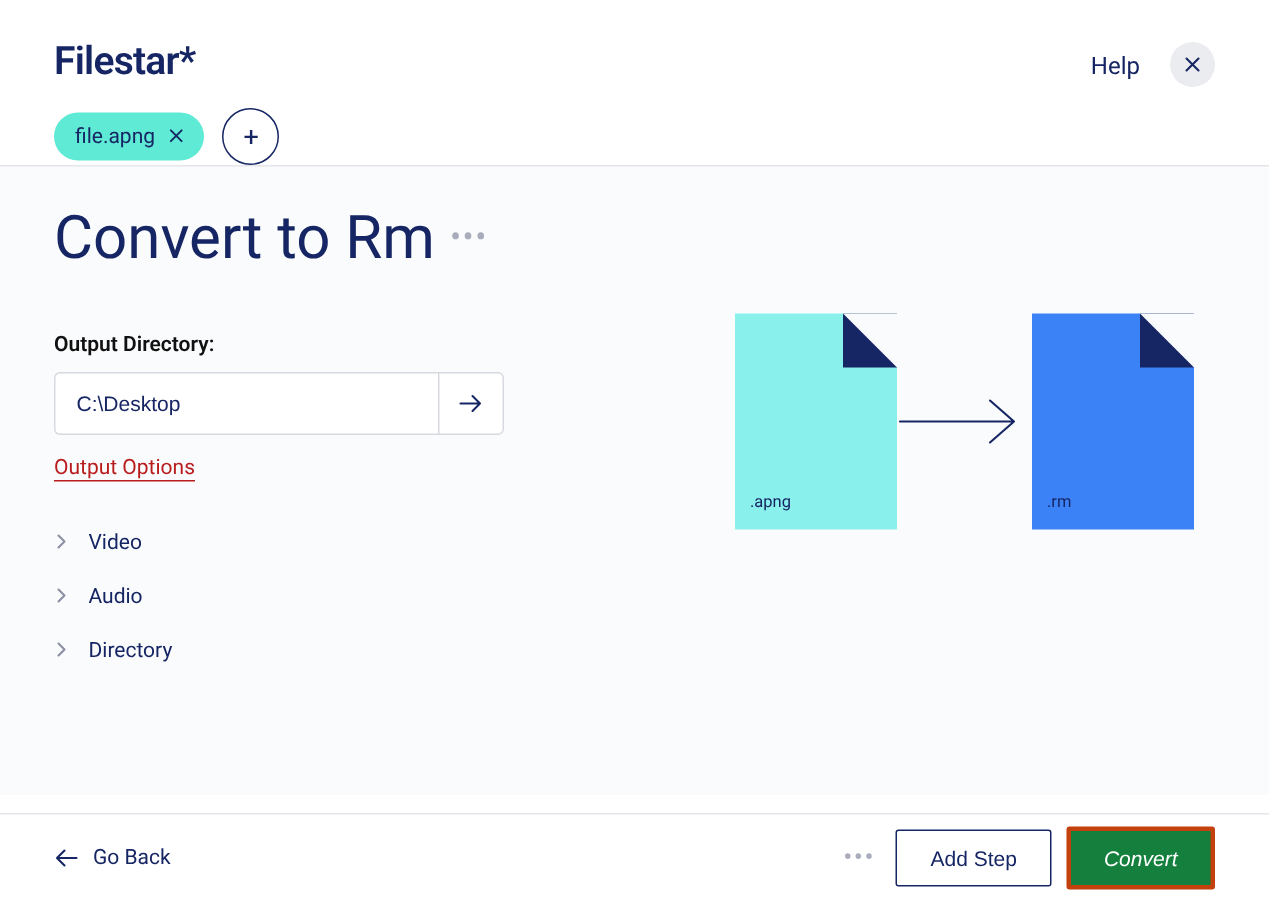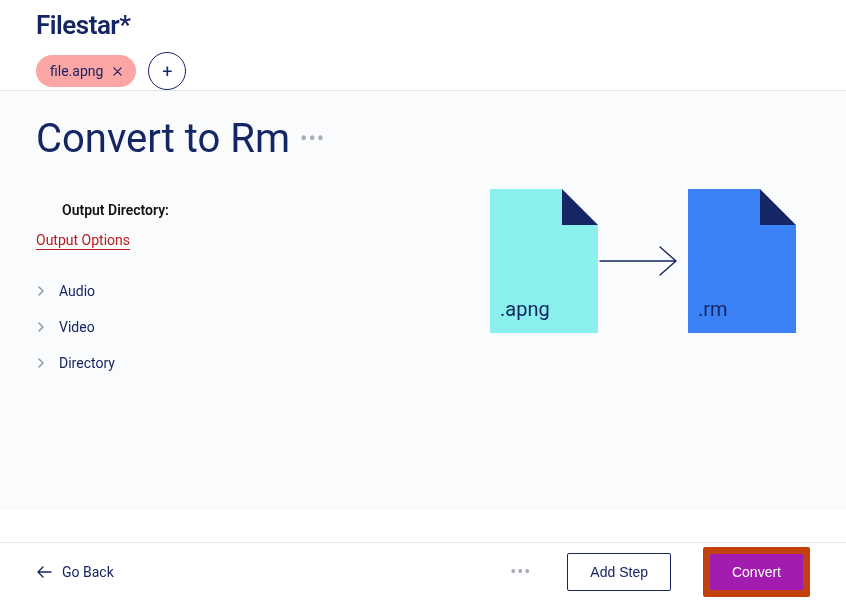--- a/index.html
+++ b/index.html
@@ -7,21 +7,21 @@
       font-family: -apple-system, BlinkMacSystemFont, "Segoe UI", Roboto, Helvetica, Arial, sans-serif;
       width: 846px;
       height: 600px;
       background: #ffffff;
       overflow: hidden;
       position: relative;
       color: #162664;
     }
     
     .header {
-      padding: 12px 36px 14px 36px;
+      padding: 28px 36px 14px 36px;
       display: flex;
       justify-content: space-between;
       align-items: flex-start;
     }
     .brand {
       font-size: 26px;
       font-weight: 600;
       color: #162664;
       letter-spacing: -0.5px;
       line-height: 1;
@@ -46,21 +46,21 @@
       font-size: 14px;
     }
     
     .chip-row {
       padding: 0 36px;
       display: flex;
       gap: 12px;
       align-items: center;
     }
     .file-chip {
-      background: #fca5a5;
+      background: #5eead4;
       border-radius: 20px;
       padding: 8px 14px;
       display: flex;
       align-items: center;
       gap: 10px;
       font-size: 14px;
       color: #162664;
       cursor: pointer;
     }
     .file-chip .x {
@@ -92,21 +92,20 @@
       font-weight: 400;
       color: #162664;
     }
     .page-title-dots { color: #a9adbb; font-size: 22px; letter-spacing: 1px; }
     
     .left-col { width: 300px; margin-top: 40px; }
     .label {
       font-size: 14px;
       font-weight: 600;
       color: #111;
-      margin-left: 26px;
     }
     .input-row {
       display: flex;
       margin-top: 10px;
     }
     .dir-input {
       flex: 1;
       border: 1px solid #d7d9e0;
       border-right: none;
       border-radius: 4px 0 0 4px;
@@ -157,21 +156,21 @@
       left: 490px;
       display: flex;
       align-items: center;
     }
     .file-card {
       width: 108px; height: 144px;
       position: relative;
       display: flex;
       align-items: flex-end;
       padding: 12px 10px;
-      font-size: 20px;
+      font-size: 11px;
       color: #162664;
     }
     .file-cyan { background: #89f0eb; }
     .file-pink { background: #3b82f6; }
     .fold {
       position: absolute;
       top: 0; right: 0;
       width: 36px; height: 36px;
       background: #162664;
     }
@@ -207,38 +206,46 @@
       cursor: pointer;
     }
     .footer-right { display: flex; align-items: center; gap: 10px; }
     .footer-dots { color: #a9adbb; font-size: 18px; cursor: pointer; letter-spacing: 1px; margin-right: 4px; }
     .btn {
       padding: 10px 22px;
       font-size: 14px;
       border-radius: 2px;
       cursor: pointer;
       font-weight: 500;
-      margin-left: 22px;
     }
     .btn-outline {
       border: 1px solid #162664;
       background: #fff;
       color: #162664;
     }
     .btn-primary {
-      border: 7px solid #c2410c;
-      background: #a21caf;
+      border: 3px solid #c2410c;
+      background: #15803d;
       color: #fff;
+      font-style: italic;
     }
   </style>
 </head>
 <body>
 
 <div class="header">
   <div class="brand">Filestar*</div>
+  <div class="top-right">
+    <div class="help-link">Help</div>
+    <div class="close-app">
+      <svg width="10" height="10" viewBox="0 0 10 10">
+          <path d="M1 1 L9 9 M9 1 L1 9" stroke="#162664" stroke-width="1.4" fill="none" stroke-linecap="round"></path>
+        </svg>
+    </div>
+  </div>
 </div>
 
 <div class="chip-row">
   <div class="file-chip">
     <span>file.apng</span>
     <span class="x">
       <svg width="9" height="9" viewBox="0 0 10 10">
           <path d="M1 1 L9 9 M9 1 L1 9" stroke="#162664" stroke-width="1.4" fill="none" stroke-linecap="round"></path>
         </svg>
     </span>
@@ -249,45 +256,53 @@
 </div>
 
 <div class="content">
   <div class="title-row">
     <h1 class="page-title">Convert to Rm</h1>
     <span class="page-title-dots">•••</span>
   </div>
 
   <div class="left-col">
     <div class="label">Output Directory:</div>
+    <div class="input-row">
+      <input type="text" class="dir-input" value="C:\Desktop" style="">
+      <div class="dir-go">
+        <svg width="16" height="14" viewBox="0 0 16 14">
+            <path d="M1 7 H14 M9 2 L14 7 L9 12" stroke="#162664" stroke-width="1.4" fill="none" stroke-linecap="round" stroke-linejoin="round"></path>
+          </svg>
+      </div>
+    </div>
     <div class="output-options">Output Options</div>
 
     <div class="accordion">
+      <div class="accordion-item">
+        <span class="chevron">
+          <svg width="7" height="10" viewBox="0 0 7 10">
+              <path d="M1 1 L5 5 L1 9" stroke="#8a8fa3" stroke-width="1.4" fill="none" stroke-linecap="round" stroke-linejoin="round"></path>
+            </svg>
+        </span>
+        <span>Video</span>
+      </div>
       <div class="accordion-item">
         <span class="chevron">
           <svg width="7" height="10" viewBox="0 0 7 10">
               <path d="M1 1 L5 5 L1 9" stroke="#8a8fa3" stroke-width="1.4" fill="none" stroke-linecap="round" stroke-linejoin="round"></path>
             </svg>
         </span>
         <span>Audio</span>
       </div>
       <div class="accordion-item">
         <span class="chevron">
           <svg width="7" height="10" viewBox="0 0 7 10">
               <path d="M1 1 L5 5 L1 9" stroke="#8a8fa3" stroke-width="1.4" fill="none" stroke-linecap="round" stroke-linejoin="round"></path>
             </svg>
         </span>
-        <span>Video</span>
-      </div>
-      <div class="accordion-item">
-        <span class="chevron">
-          <svg width="7" height="10" viewBox="0 0 7 10">
-              <path d="M1 1 L5 5 L1 9" stroke="#8a8fa3" stroke-width="1.4" fill="none" stroke-linecap="round" stroke-linejoin="round"></path>
-            </svg>
-        </span>
         <span>Directory</span>
       </div>
     </div>
   </div>
 
   <div class="illustration">
     <div class="file-card file-cyan">
       <div class="fold"></div>
       <span>.apng</span>
     </div>

